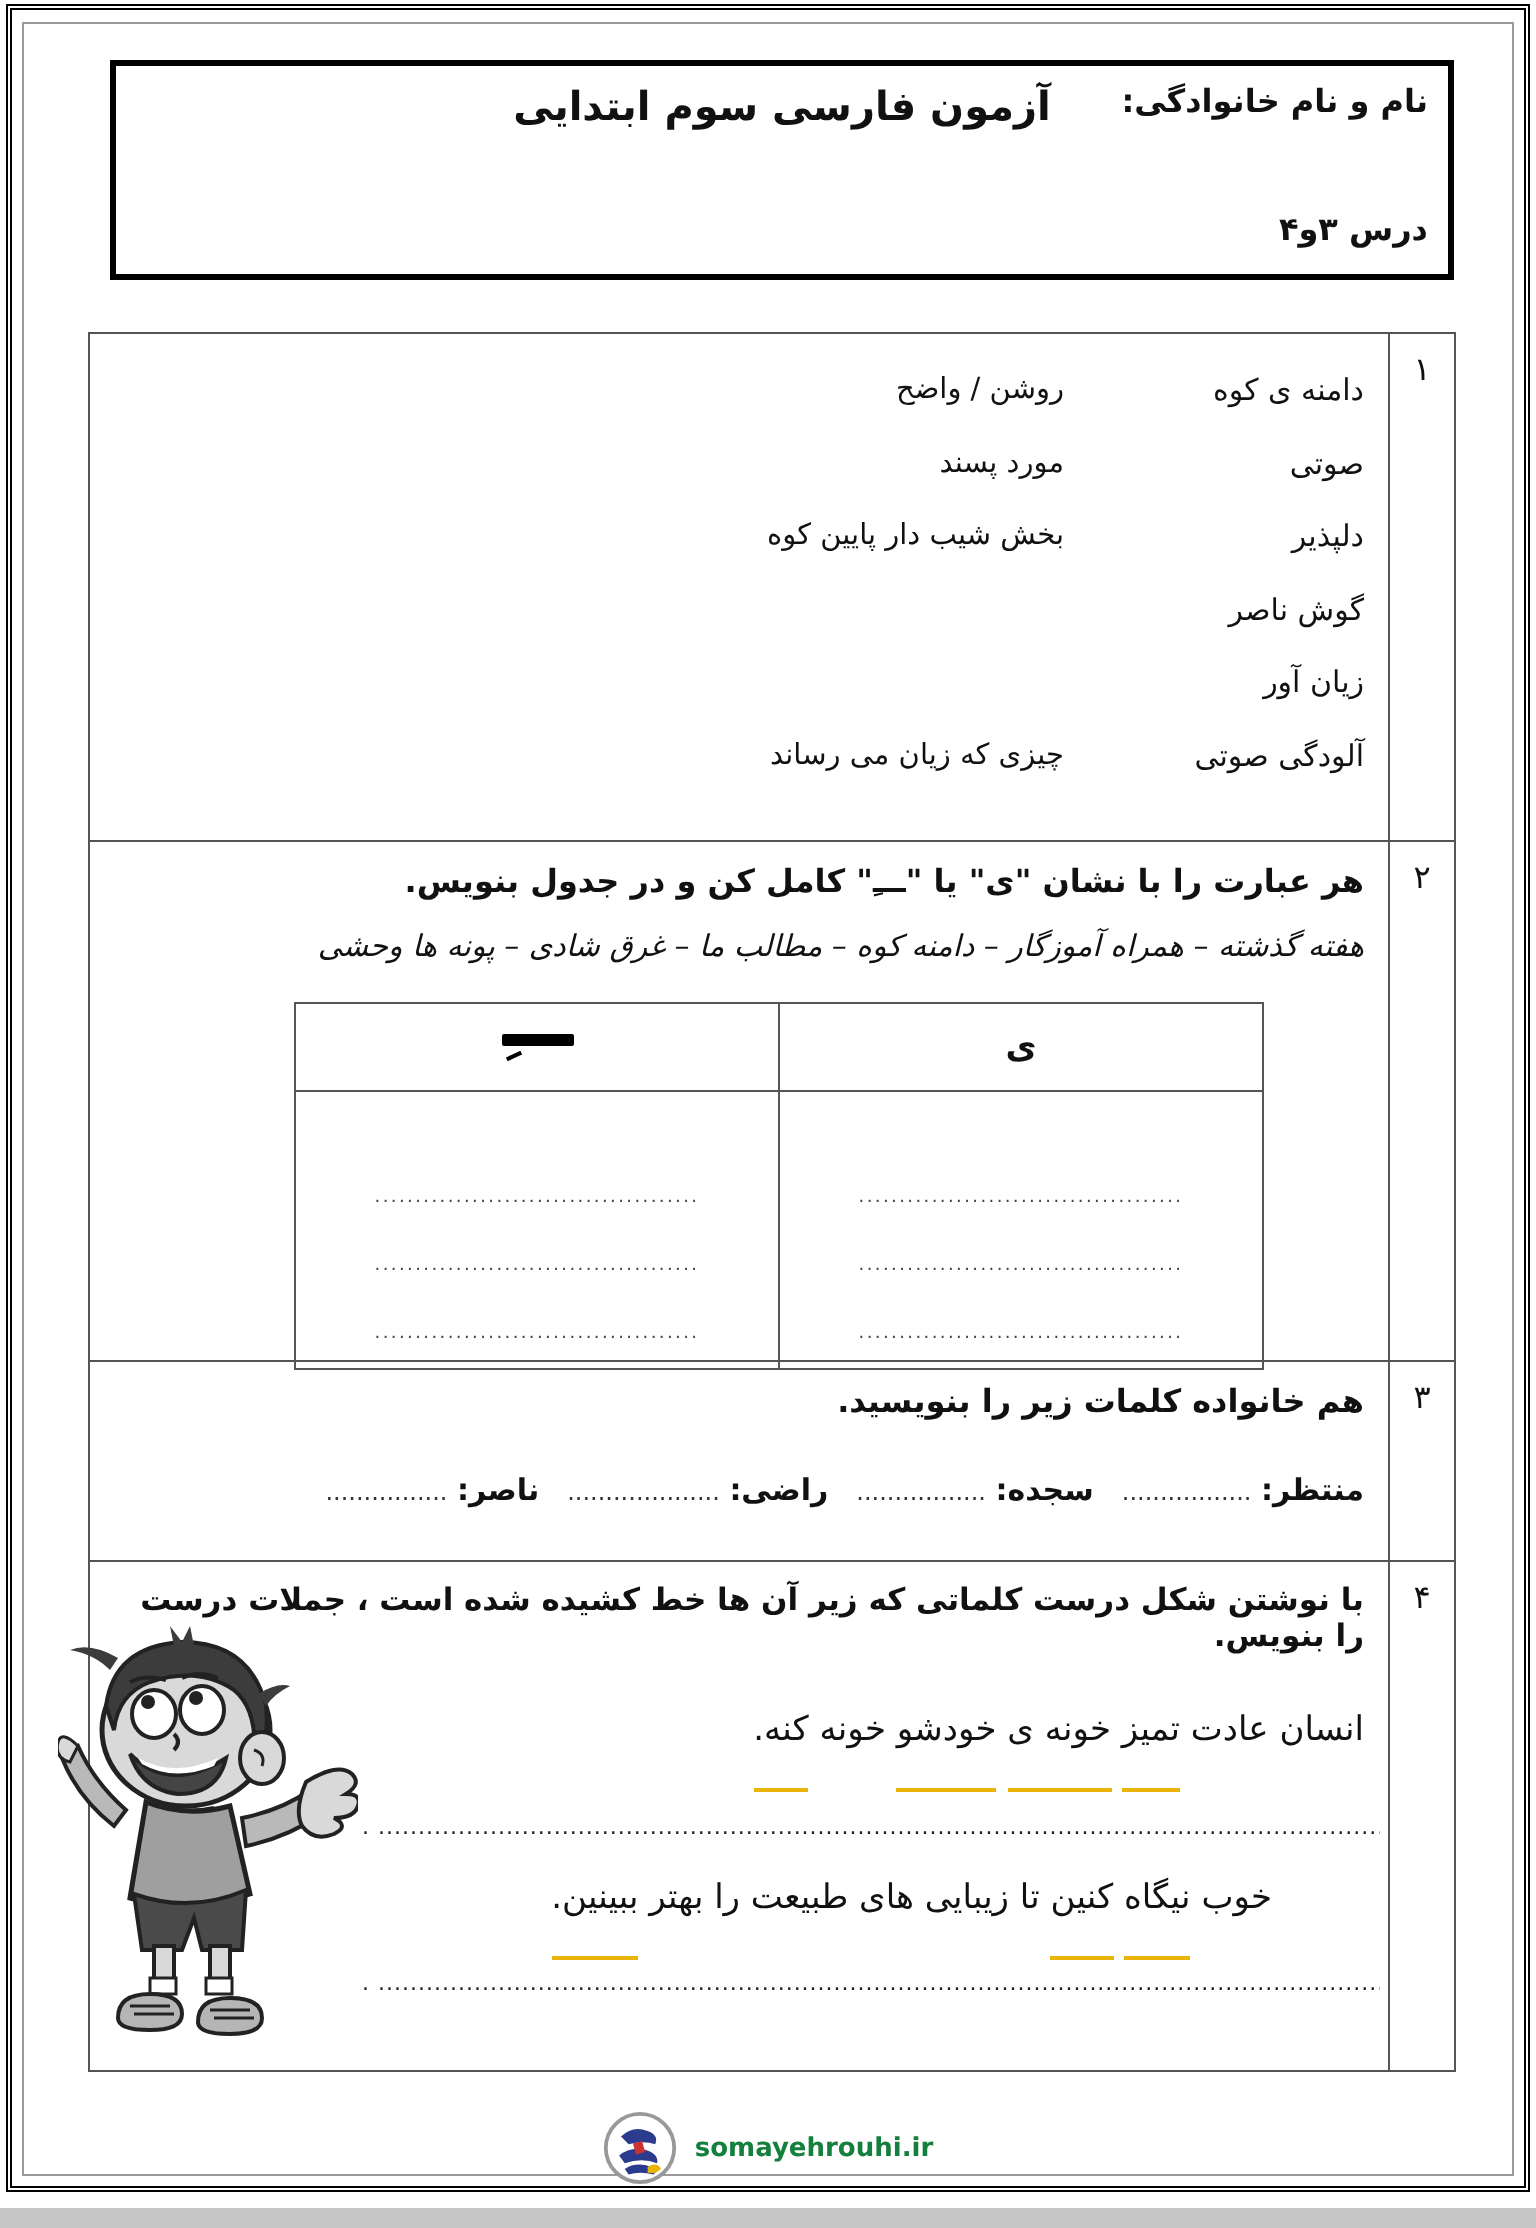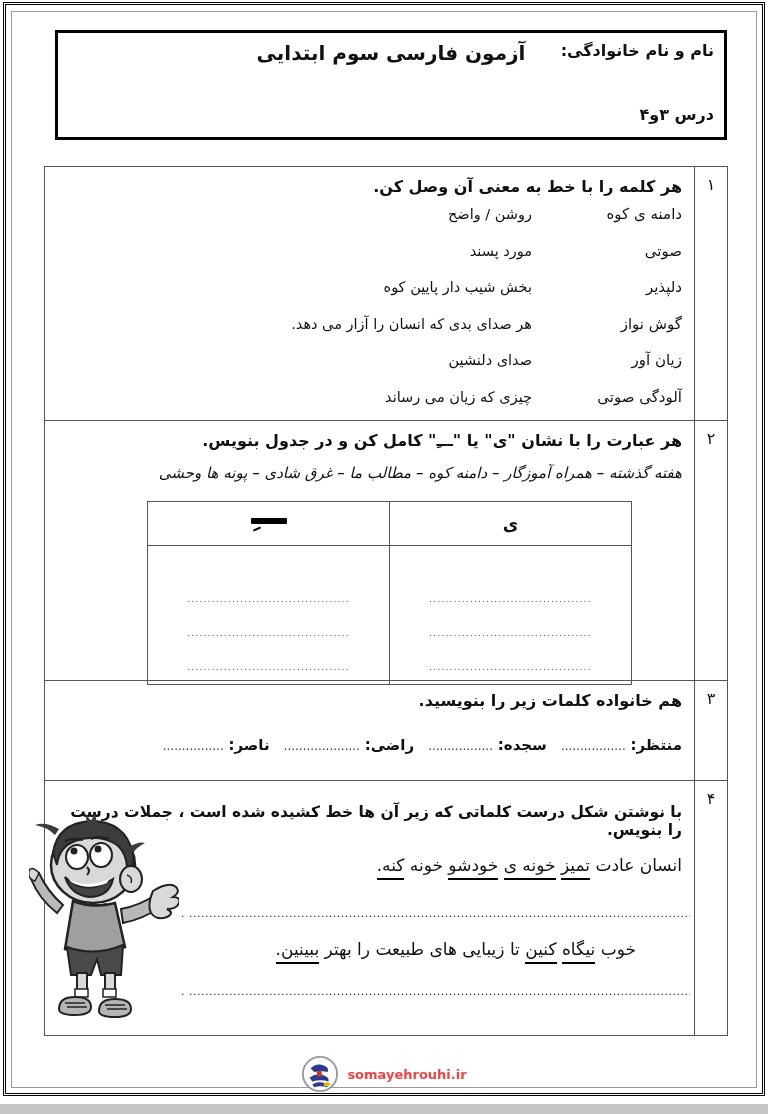--- a/index.html
+++ b/index.html
@@ -60,74 +60,71 @@
 
   
   .family-row { display:flex; direction:rtl; margin-top:26px; font-size:15px;
                 gap:14px; flex-wrap:nowrap; }
   .family-item { white-space:nowrap; }
   .family-word { font-weight:bold; }
   .family-dots { color:#333; font-size:12px; }
 
   
   .s4 .sec-content { padding:0; }
-  .s4-title { position:absolute; right:12px; left:8px; top:22px; font-size:15.5px;
+  .s4-title { position:absolute; right:12px; left:8px; top:10px; font-size:15.5px;
               font-weight:bold; text-align:right; }
   .sentence { position:absolute; right:12px; left:140px; text-align:right;
               font-size:17px; white-space:nowrap; }
   .sent-1 { top:74px; }
   .sent-2 { top:158px; right:58px; }
-  .sentence .u { border-bottom:2px solid #000000; padding-bottom:3px; }
+  .sentence .u { border-bottom:2px solid #eab308; padding-bottom:19px; }
   .answer-line { position:absolute; left:136px; right:4px; height:16px; overflow:hidden;
                  direction:ltr; text-align:left; font-size:11px; color:#222;
                  white-space:nowrap; letter-spacing:0.5px; }
   .ans-1 { top:126px; } .ans-2 { top:204px; }
   .boy { position:absolute; left:-16px; top:32px; width:150px; height:208px; }
 
   
   .footer { position:absolute; left:0; right:0; top:1052px; height:44px;
             display:flex; align-items:center; justify-content:center; gap:8px; }
-  .footer-site { font-size:13px; font-weight:bold; color:#ef4444; }
+  .footer-site { font-size:13px; font-weight:bold; color:#15803d; }
 </style>
 </head>
 <body>
 
 <div class="frame-outer"></div>
 <div class="frame-inner"></div>
 
 <div class="header-box">
   <div class="hdr-name">نام و نام خانوادگی:</div>
   <div class="hdr-title">آزمون فارسی سوم ابتدایی</div>
   <div class="hdr-lesson">درس ۳و۴</div>
 </div>
 
 <div class="sheet">
 
   <div class="section s1">
     <div class="sec-content">
-      <div class="sec-title">هر کلمه را با خط به معنی آن وصل کن.</div>
       <div class="pair-row">
         <span class="pair-word">دامنه ی کوه</span>
         <span class="pair-meaning">روشن / واضح</span>
       </div>
       <div class="pair-row">
         <span class="pair-word">صوتی</span>
         <span class="pair-meaning">مورد پسند</span>
       </div>
       <div class="pair-row">
         <span class="pair-word">دلپذیر</span>
         <span class="pair-meaning">بخش شیب دار پایین کوه</span>
       </div>
       <div class="pair-row">
-        <span class="pair-word">گوش نواز</span>
-        <span class="pair-meaning">هر صدای بدی که انسان را آزار می دهد.</span>
+        <span class="pair-word">گوش ناصر</span>
       </div>
       <div class="pair-row">
         <span class="pair-word">زیان آور</span>
-        <span class="pair-meaning">صدای دلنشین</span>
       </div>
       <div class="pair-row">
         <span class="pair-word">آلودگی صوتی</span>
         <span class="pair-meaning">چیزی که زیان می رساند</span>
       </div>
     </div>
     <div class="num-cell">۱</div>
   </div>
 
   <div class="section s2">

